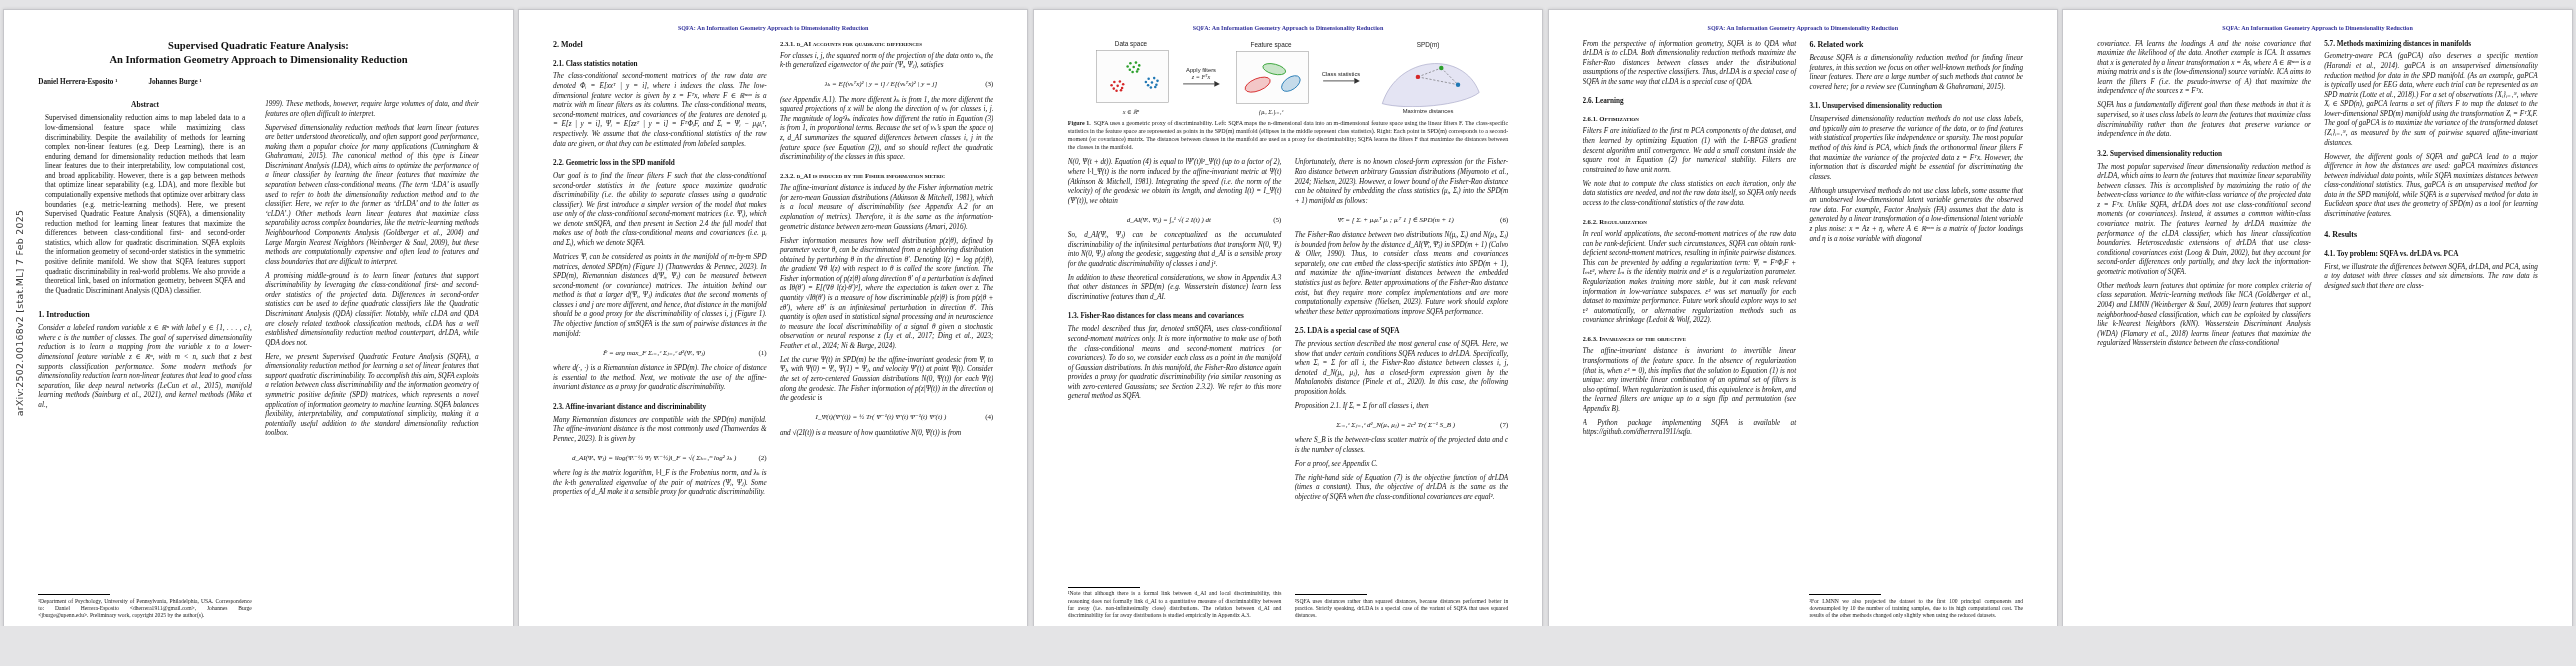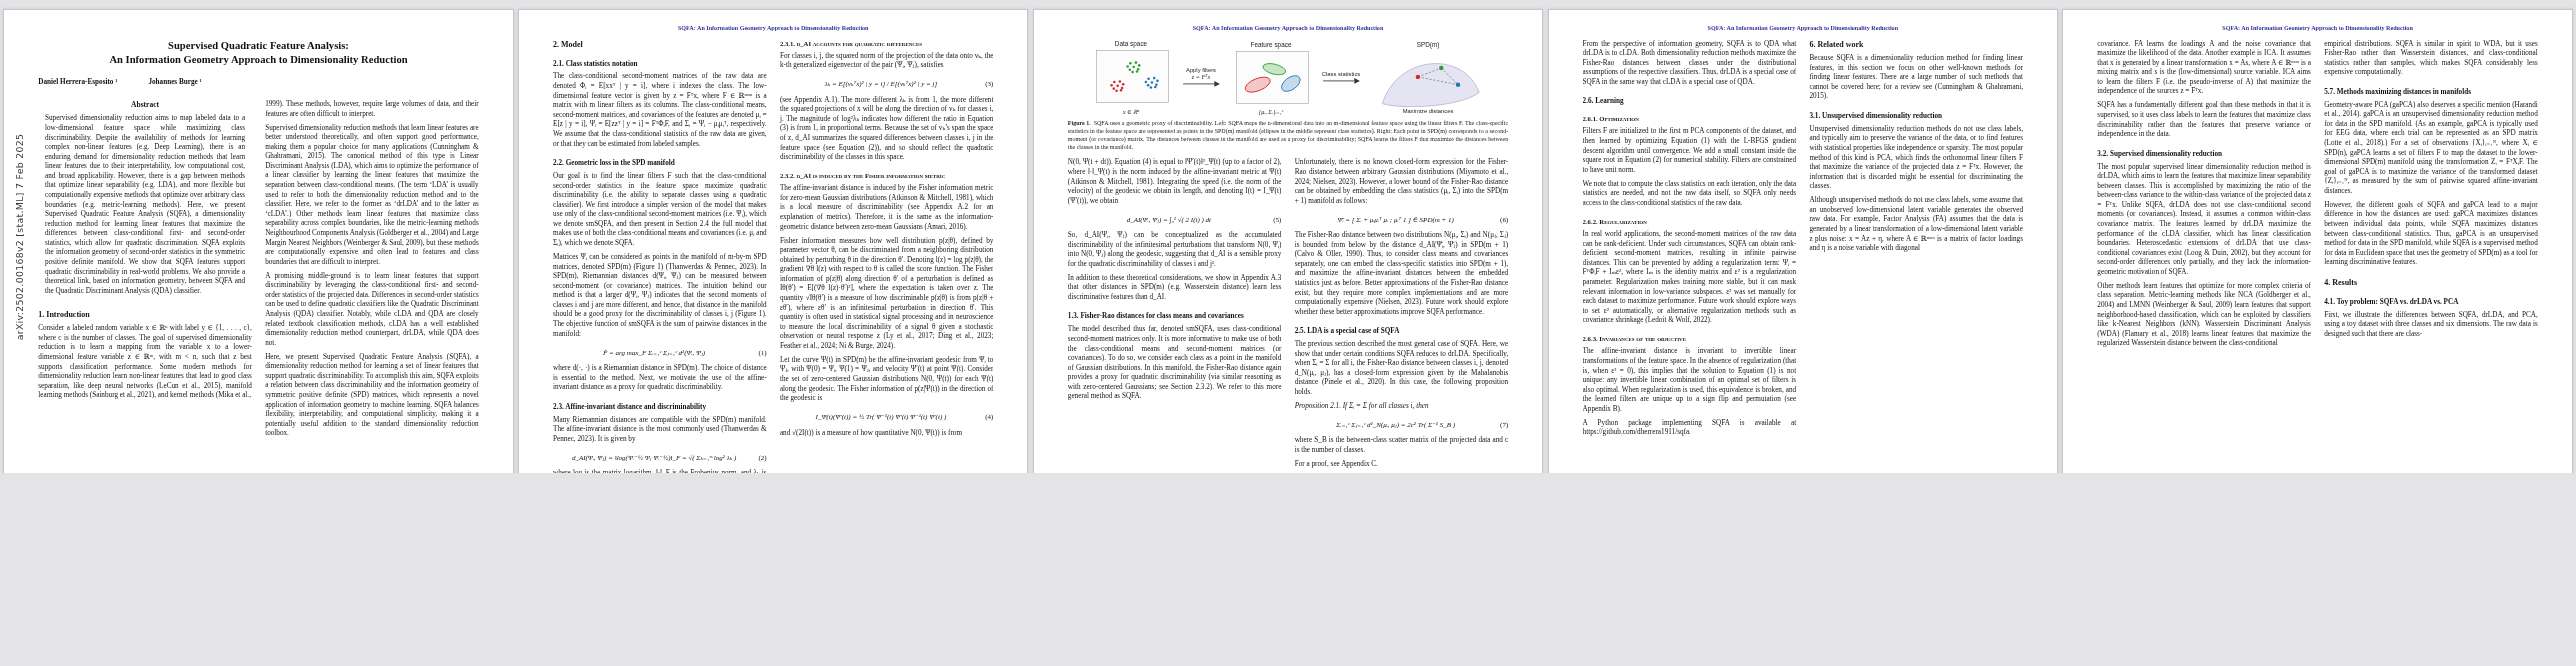--- a/index.html
+++ b/index.html
@@ -1,26 +1,26 @@
 <!DOCTYPE html>
 <html style="font-size:9px"><head>
 <meta charset="utf-8">
 <style>
   html,body{margin:0;padding:0;background:#e4e4e6;}
-  #canvas{position:relative;width:2576px;height:473px;overflow:hidden;font-family:"Liberation Serif","DejaVu Serif",serif;}
+  #canvas{position:relative;width:2576px;height:626px;overflow:hidden;font-family:"Liberation Serif","DejaVu Serif",serif;}
   #pages{display:flex;gap:4.4px;padding:9px 3.3px;height:649px;box-sizing:border-box;}
   .page{flex:1 1 0;background:#ffffff;border:0.6px solid #c6c6ca;box-shadow:0 0 3.3px rgba(0,0,0,.12);position:relative;box-sizing:border-box;padding:14.5px 34px 20px 34px;display:flex;flex-direction:column;overflow:hidden;}
   .runhead{text-align:center;font-weight:bold;font-size:6.1px;color:#32329b;margin-bottom:9px;flex:0 0 auto;}
   .titleblock{flex:0 0 auto;}
   .title{font-size:10.6px;font-weight:bold;text-align:center;line-height:1.3;margin:14.5px 0 11px 0;color:#111;}
   .authors{display:flex;justify-content:flex-start;gap:31px;font-size:7.2px;font-weight:bold;margin-bottom:14.5px;color:#111;}
   .cols{flex:1 1 auto;display:flex;gap:13.3px;overflow:hidden;}
   .col{flex:1 1 0;display:flex;flex-direction:column;font-size:7.2px;line-height:1.33;text-align:justify;color:#131313;}
   .col > :first-child{margin-top:0;}
-  .p{margin:0 0 4.4px 0;}
+  .p{margin:0 0 4.4px 0;font-style:italic;}
   .h1{font-size:8px;font-weight:bold;margin:5.6px 0 3.9px 0;text-align:left;}
   .h2{font-size:7.2px;font-weight:bold;margin:5.6px 0 3.3px 0;text-align:left;}
   .h3{font-size:6.7px;font-weight:bold;font-variant:small-caps;margin:5px 0 3.3px 0;text-align:left;}
   .abs-h{font-size:7.5px;font-weight:bold;text-align:center;margin:0 0 4.4px 0;}
   .abs-p{margin:0 6.7px 7.8px 6.7px;}
   .prop{font-style:italic;margin:0 0 4.4px 0;}
   .eq{display:flex;margin:5px 0 6.1px 0;}
   .eq-body{flex:1;text-align:center;font-style:italic;font-size:7px;}
   .eq-num{font-size:7px;margin-left:3.3px;}
   .fn{margin-top:auto;font-size:5.6px;line-height:1.28;color:#222;padding-top:2.2px;}
@@ -256,21 +256,20 @@
         <div class="runhead">SQFA: An Information Geometry Approach to Dimensionality Reduction</div>
         <div class="cols">
           <div class="col">
             <div class="p">covariance. FA learns the loadings A and the noise covariance that maximize the likelihood of the data. Another example is ICA. It assumes that x is generated by a linear transformation x = As, where A ∈ ℝⁿˣᵐ is a mixing matrix and s is the (low-dimensional) source variable. ICA aims to learn the filters F (i.e. the pseudo-inverse of A) that maximize the independence of the sources z = Fᵀx.</div>
             <div class="p">SQFA has a fundamentally different goal than these methods in that it is supervised, so it uses class labels to learn the features that maximize class discriminability rather than the features that preserve variance or independence in the data.</div>
             <div class="h2">3.2. Supervised dimensionality reduction</div>
             <div class="p">The most popular supervised linear dimensionality reduction method is drLDA, which aims to learn the features that maximize linear separability between classes. This is accomplished by maximizing the ratio of the between-class variance to the within-class variance of the projected data z = Fᵀx. Unlike SQFA, drLDA does not use class-conditional second moments (or covariances). Instead, it assumes a common within-class covariance matrix. The features learned by drLDA maximize the performance of the cLDA classifier, which has linear classification boundaries. Heteroscedastic extensions of drLDA that use class-conditional covariances exist (Loog &amp; Duin, 2002), but they account for second-order differences only partially, and they lack the information-geometric motivation of SQFA.</div>
             <div class="p">Other methods learn features that optimize for more complex criteria of class separation. Metric-learning methods like NCA (Goldberger et al., 2004) and LMNN (Weinberger &amp; Saul, 2009) learn features that support neighborhood-based classification, which can be exploited by classifiers like k-Nearest Neighbors (kNN). Wasserstein Discriminant Analysis (WDA) (Flamary et al., 2018) learns linear features that maximize the regularized Wasserstein distance between the class-conditional</div>
           </div>
           <div class="col">
-            <div class="p">empirical distributions. SQFA is similar in spirit to WDA, but it uses Fisher-Rao rather than Wasserstein distances, and class-conditional statistics rather than samples, which makes SQFA considerably less expensive computationally.</div>
             <div class="h2">5.7. Methods maximizing distances in manifolds</div>
             <div class="p">Geometry-aware PCA (gaPCA) also deserves a specific mention (Harandi et al., 2014). gaPCA is an unsupervised dimensionality reduction method for data in the SPD manifold. (As an example, gaPCA is typically used for EEG data, where each trial can be represented as an SPD matrix (Lotte et al., 2018).) For a set of observations {Xᵢ}ᵢ₌₁ᴺ, where Xᵢ ∈ SPD(n), gaPCA learns a set of filters F to map the dataset to the lower-dimensional SPD(m) manifold using the transformation Zᵢ = FᵀXᵢF. The goal of gaPCA is to maximize the variance of the transformed dataset {Zᵢ}ᵢ₌₁ᴺ, as measured by the sum of pairwise squared affine-invariant distances.</div>
             <div class="p">However, the different goals of SQFA and gaPCA lead to a major difference in how the distances are used: gaPCA maximizes distances between individual data points, while SQFA maximizes distances between class-conditional statistics. Thus, gaPCA is an unsupervised method for data in the SPD manifold, while SQFA is a supervised method for data in Euclidean space that uses the geometry of SPD(m) as a tool for learning discriminative features.</div>
             <div class="h1">4. Results</div>
             <div class="h2">4.1. Toy problem: SQFA vs. drLDA vs. PCA</div>
             <div class="p">First, we illustrate the differences between SQFA, drLDA, and PCA, using a toy dataset with three classes and six dimensions. The raw data is designed such that there are class-</div>
           </div>
         </div>
         <div class="pagenum">5</div>
       </div>

